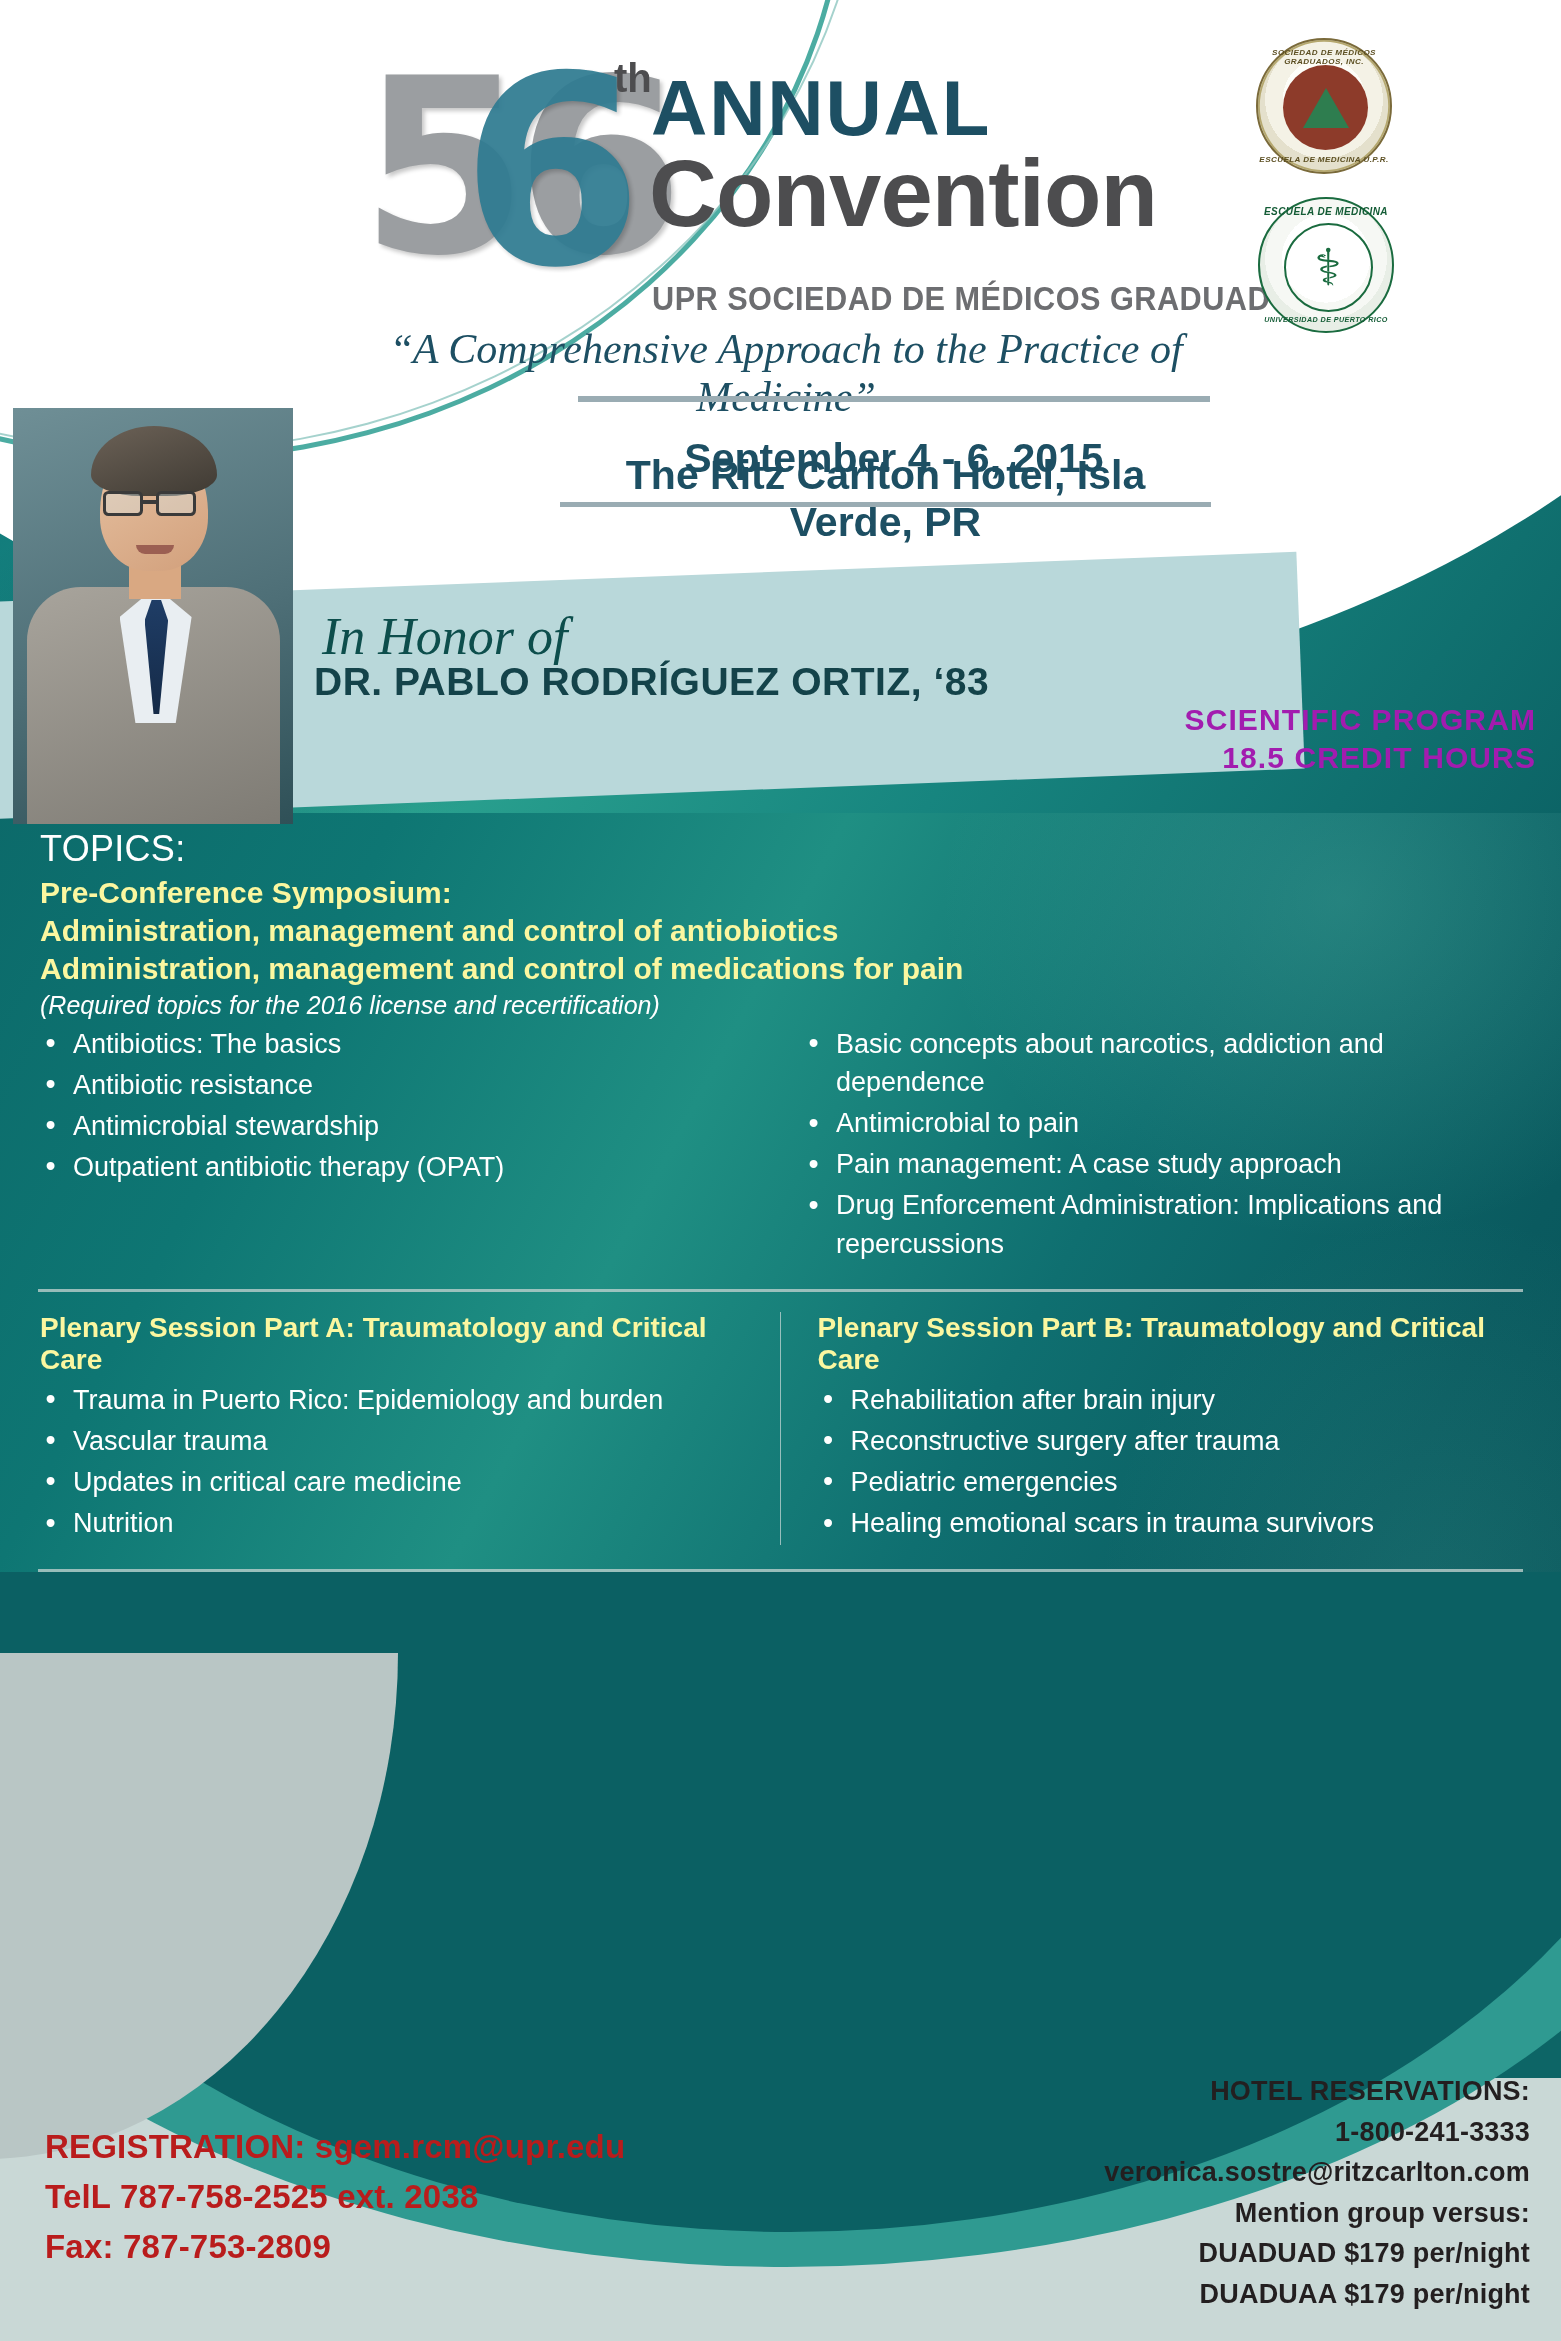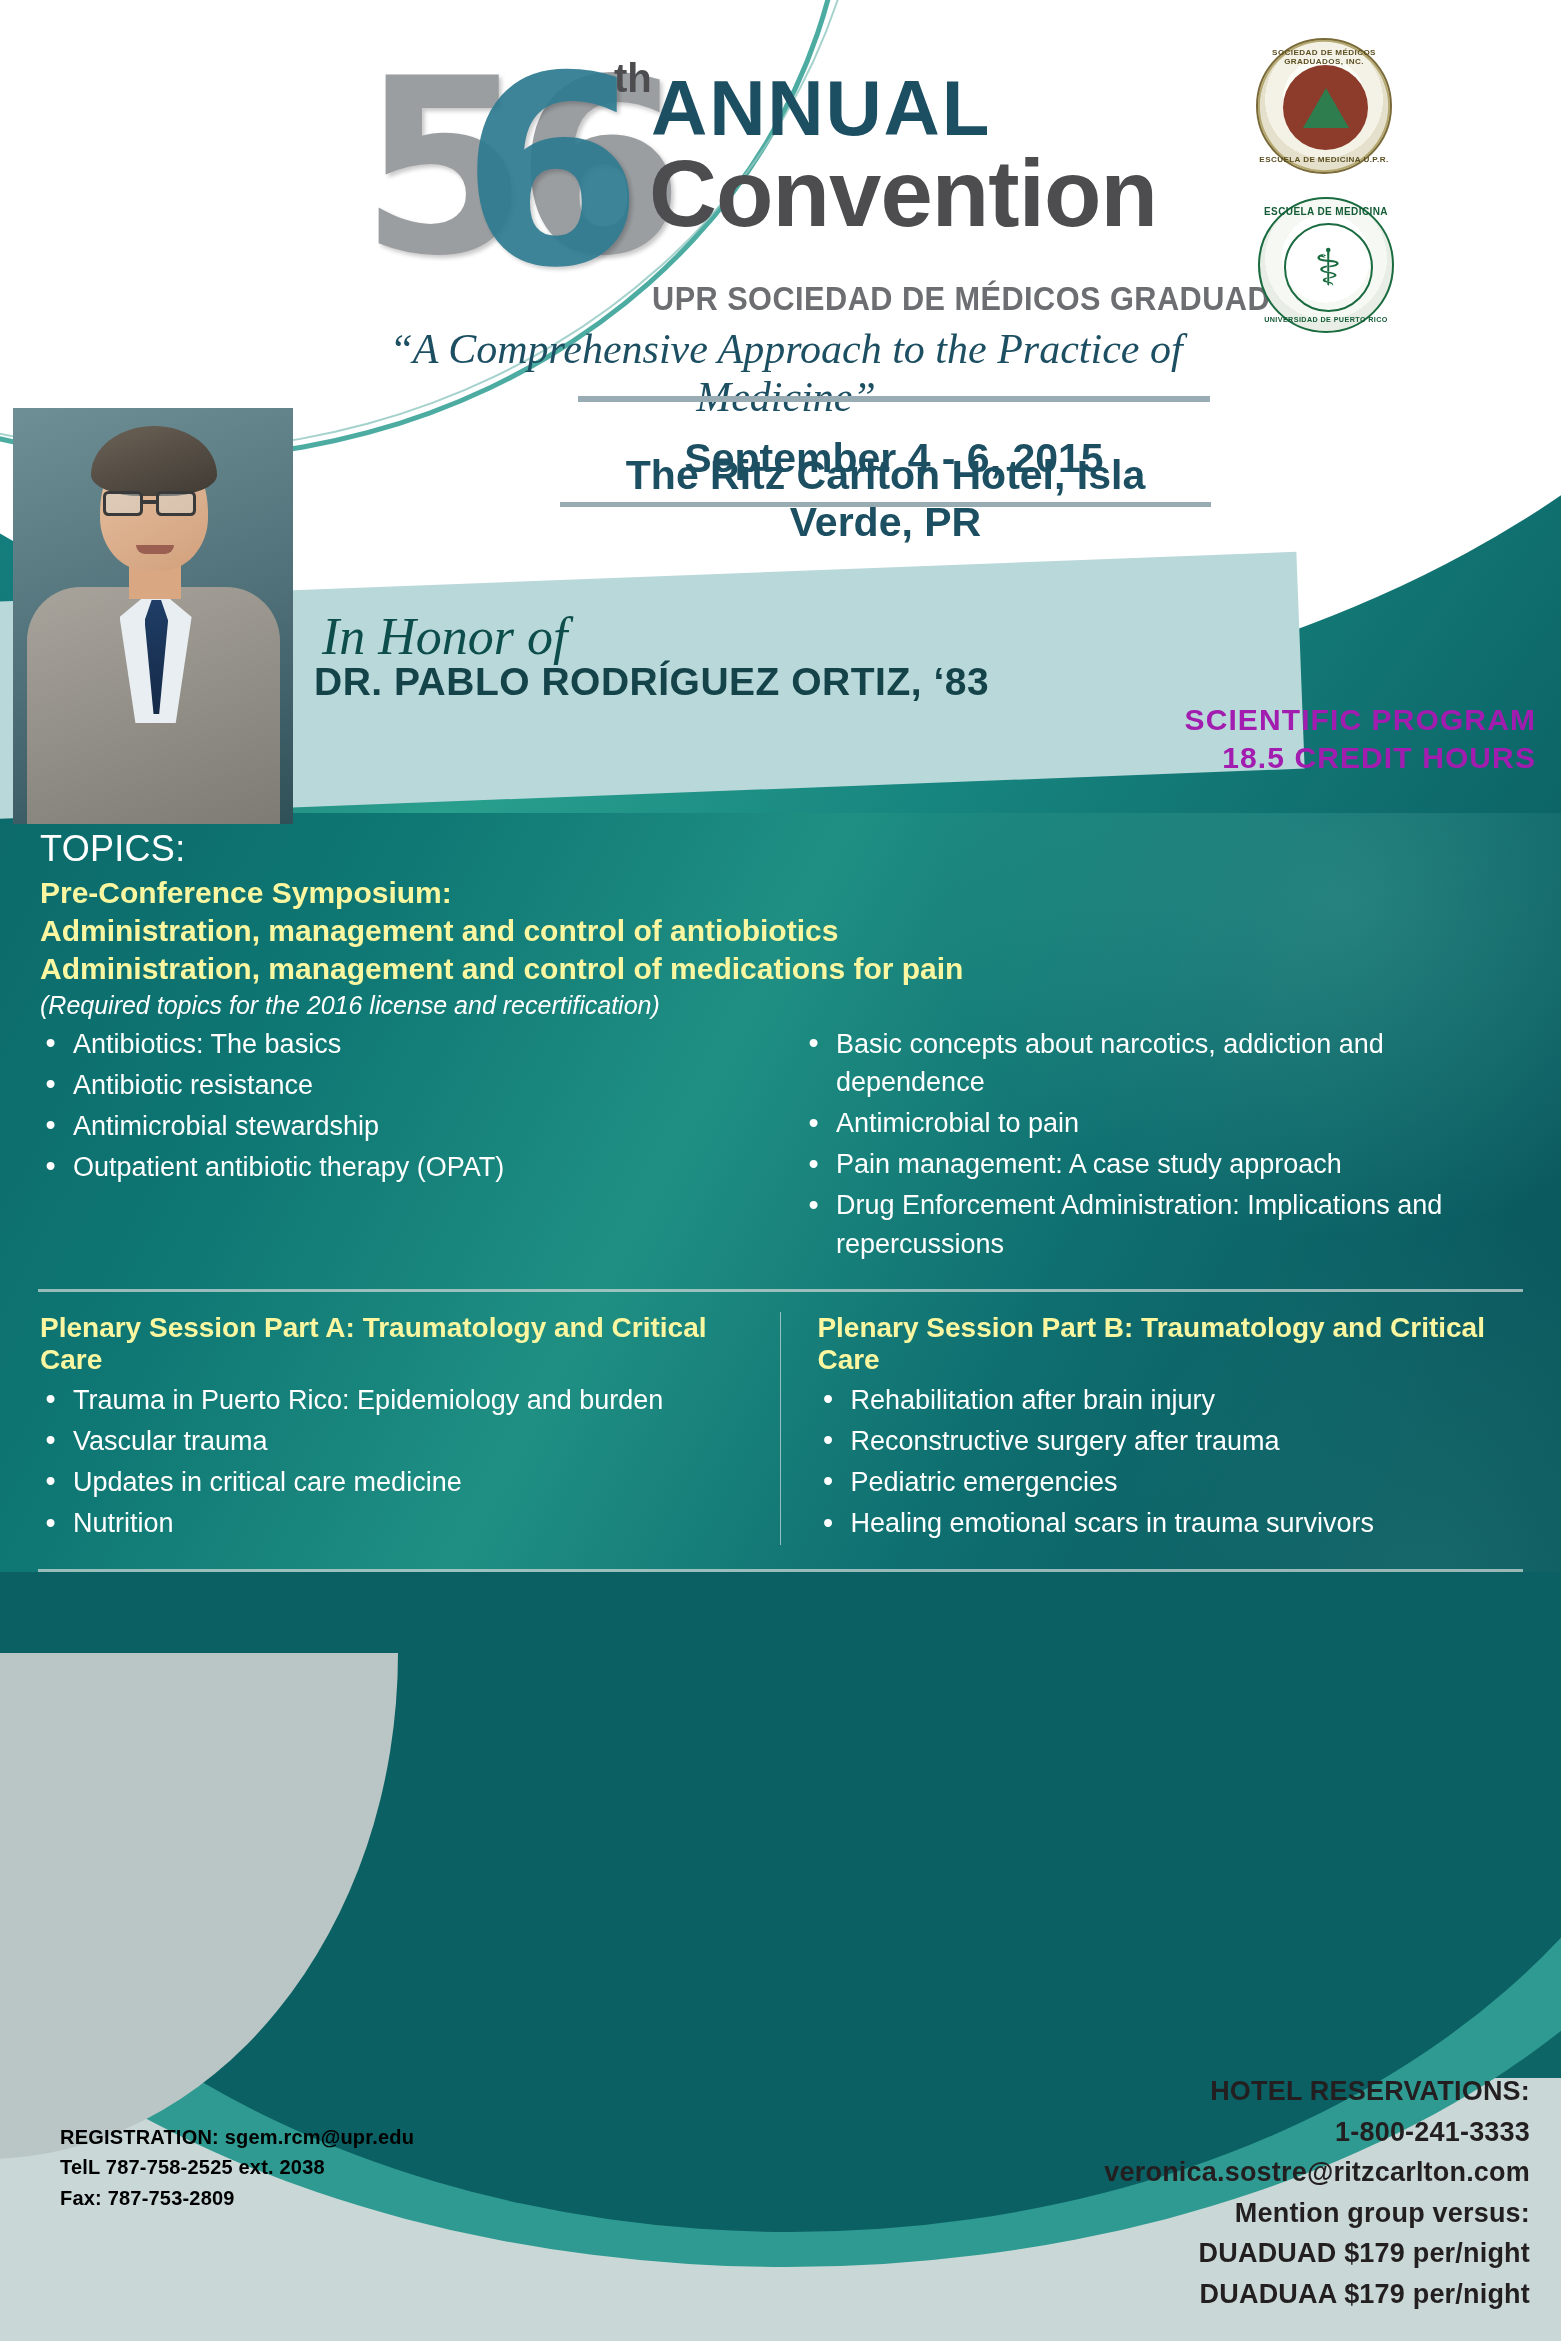--- a/index.html
+++ b/index.html
@@ -92,21 +92,21 @@
       display:flex; align-items:center; justify-content:center; }
   .seal1 .inner .tri{ width:0;height:0;border-left:23.5px solid transparent;
       border-right:23.5px solid transparent;border-bottom:40px solid #2e7d4f; }
   .seal2{ left:1258px; top:197px; width:136px; height:136px;
       background: radial-gradient(circle at 50% 45%, #ffffff 0 45%, #f6f8f4 45% 62%, #e8eee6 62% 100%);
       border:2.7px solid #1a6b3f; }
   .seal2 .inner2{ position:absolute; left:23.5px; top:23.5px; width:89px; height:89px;
       border-radius:50%; border:2.7px solid #1a6b3f; display:flex;
       align-items:center; justify-content:center; color:#1a6b3f; font-size:51px; }
   .seal-ring-label{ position:absolute; left:0; right:0; text-align:center;
-      font-size:8.1px; font-weight:bold; letter-spacing:0.4px; }
+      font-size:8.1px; font-weight:bold; letter-spacing:0.4px;font-style:italic; }
   .s1-top{ top:8.1px; color:#5c4f22; }
   .s1-bot{ bottom:8.1px; color:#5c4f22; }
   .s2-top{ top:7.2px; color:#145c36; font-size:10px; }
   .s2-bot{ bottom:7.2px; color:#145c36; font-size:7.2px; }
 
   
   .portrait{
     position:absolute; left:12.6px; top:408px; width:280px; height:416px;
     overflow:hidden;
   }
@@ -197,22 +197,22 @@
     position:absolute; left:0; top:2078px; width:1561px; height:264px;
     background:#c9d8d6;
   }
   .foot-arc-teal{ position:absolute; left:-208px; top:-443px; width:1988px; height:632px;
     background:#2f9a91; border-radius:0 0 50% 50%/0 0 100% 100%; }
   .foot-arc-dark{ position:absolute; left:-136px; top:-506px; width:1852px; height:660px;
     background:#0b6063; border-radius:0 0 50% 50%/0 0 100% 100%; }
   .foot-arc-grey{ position:absolute; left:-289px; top:-425px; width:687px; height:506px;
     background:#b9c6c5; border-radius:0 0 60% 0/0 0 100% 0; }
 
-  .reg-block{ position:absolute; left:60px; top:2122px; font-size:20px; font-weight:bold;
-    color:#000000; line-height:1.52; letter-spacing:0.2px; }
+  .reg-block{ position:absolute; left:45px; top:2122px; font-size:33px; font-weight:bold;
+    color:#b91c1c; line-height:1.52; letter-spacing:0.2px; }
   .hotel-block{ position:absolute; right:31px; top:2071px; text-align:right;
     font-size:27px; font-weight:bold; color:#231f20; line-height:1.5; letter-spacing:0.2px; }
 </style>
 </head>
 <body>
 
 <div id="poster">
 
   <div class="body-teal">
     <div class="tl-arc-a"></div>

